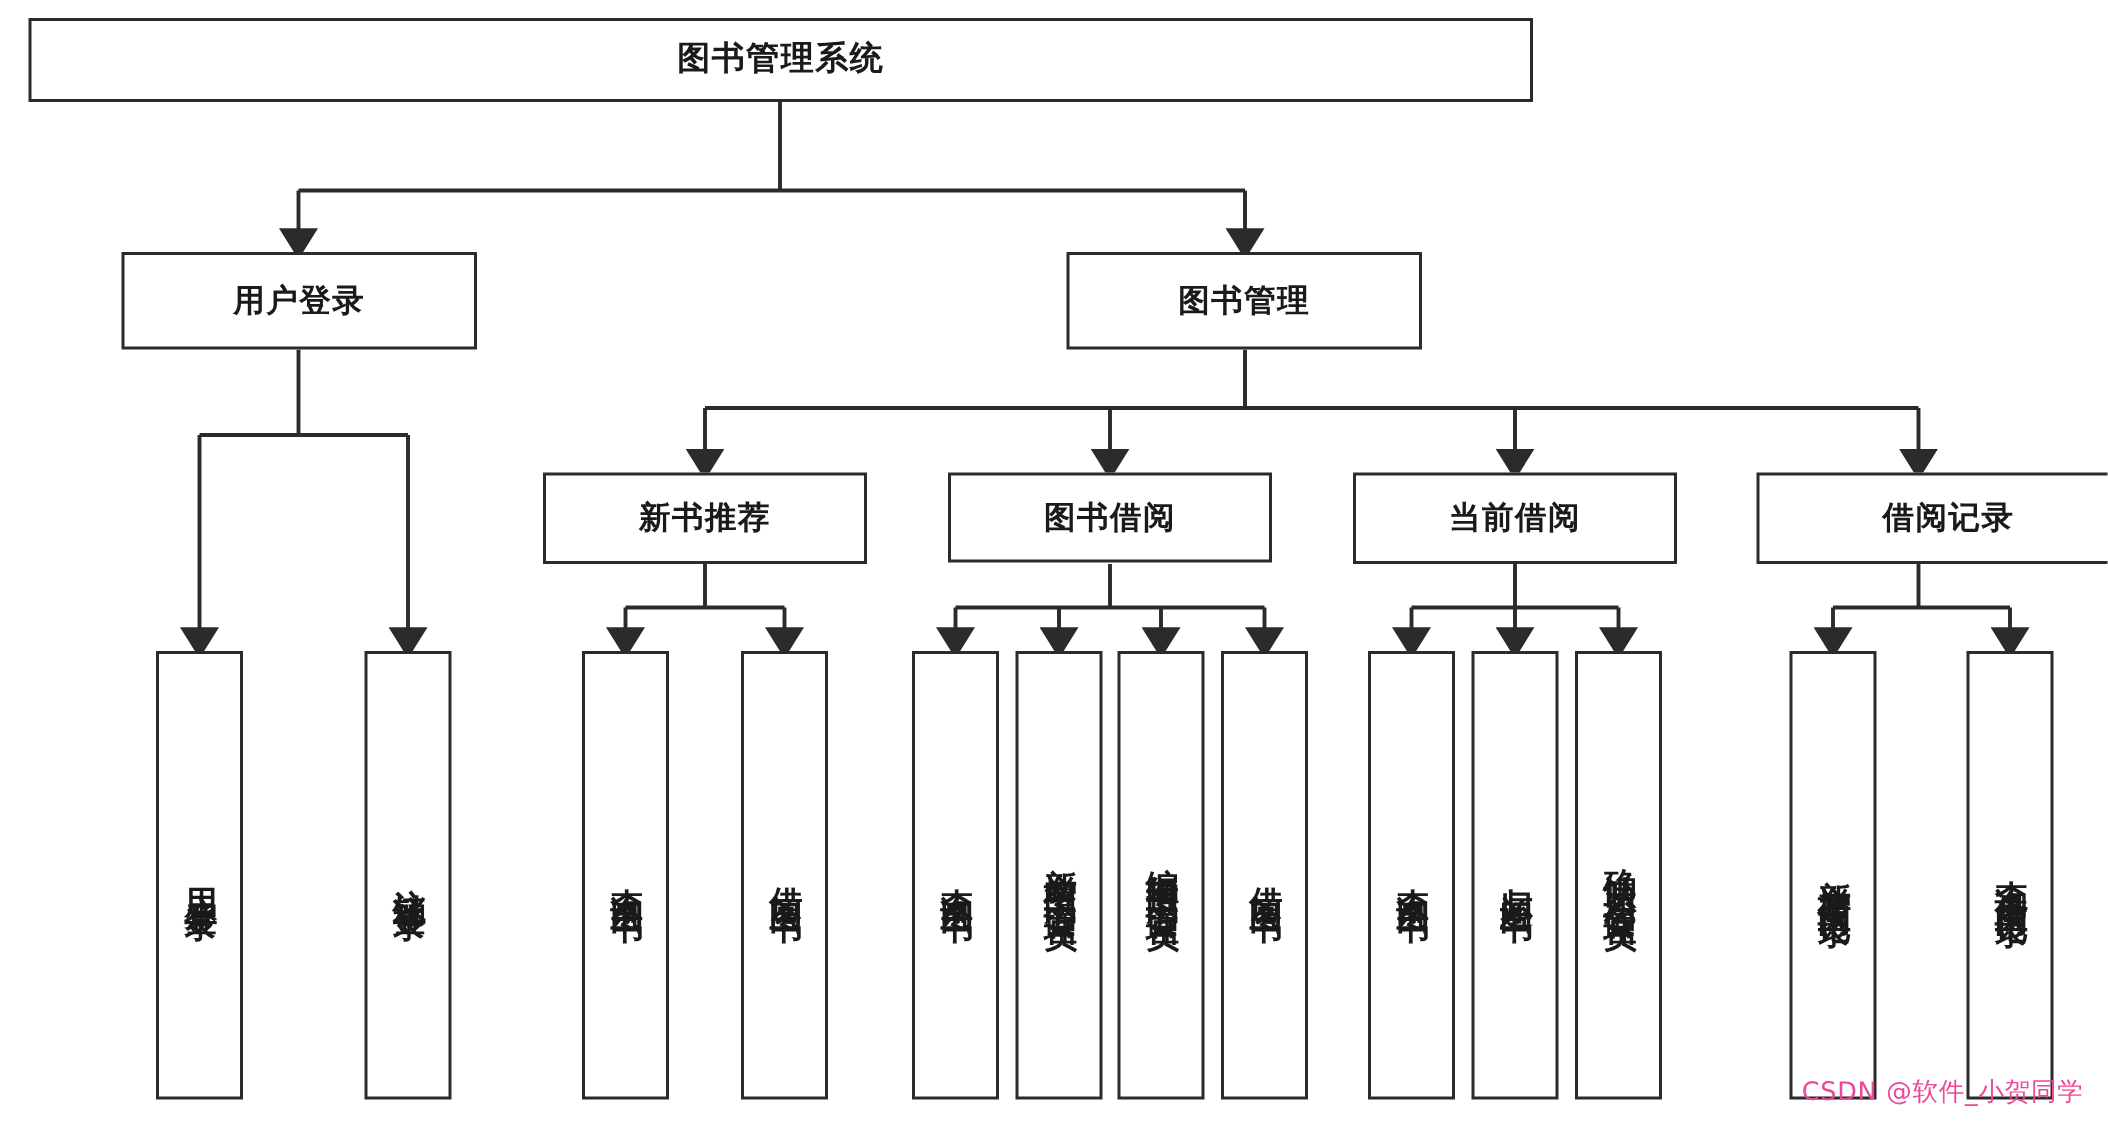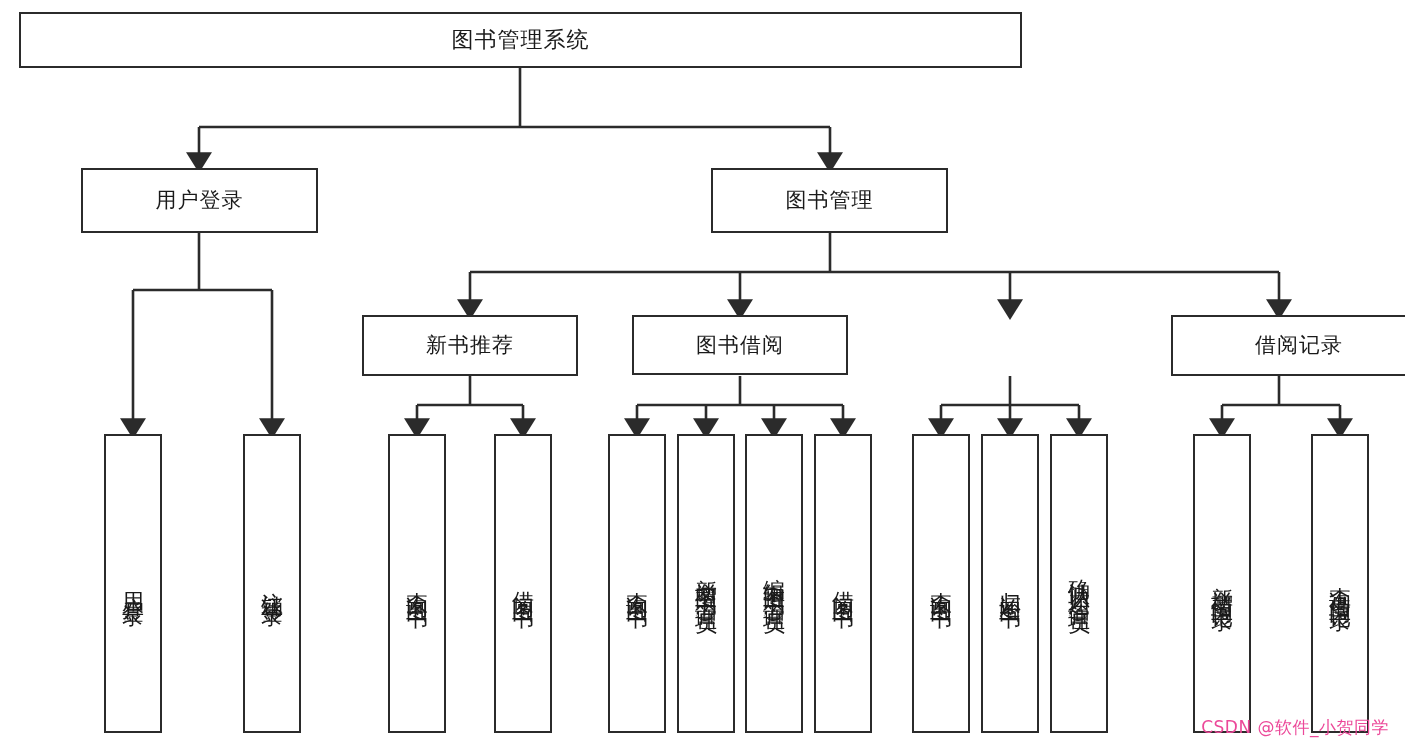--- a/index.html
+++ b/index.html
@@ -20,20 +20,21 @@
     display:flex;
     align-items:center;
     justify-content:center;
     color:#1a1a1a;
   }
   .node .lbl{
     display:block;
     text-align:center;
     line-height:1.18;
     white-space:pre;
+    font-weight:bold;
   }
   
   .h .lbl{font-size:21px;letter-spacing:1px;}
   .root .lbl{font-size:22px;letter-spacing:1px;}
   
   .v{align-items:center;justify-content:center;}
   .v .lbl{
     writing-mode:vertical-rl;
     text-orientation:upright;
     font-size:22px;
@@ -117,20 +118,23 @@
   <div class="node h" style="left:362px;top:315px;width:216px;height:61px;">
     <span class="lbl">新书推荐</span>
   </div>
 
   <div class="node h" style="left:711px;top:168px;width:237px;height:65px;">
     <span class="lbl">图书管理</span>
   </div>
   <div class="node h" style="left:632px;top:315px;width:216px;height:60px;">
     <span class="lbl">图书借阅</span>
   </div>
+  <div class="node h" style="left:902px;top:315px;width:216px;height:61px;">
+    <span class="lbl">当前借阅</span>
+  </div>
   <div class="node h" style="left:1171px;top:315px;width:256px;height:61px;">
     <span class="lbl">借阅记录</span>
   </div>
 
   <div class="node v" style="left:104px;top:434px;width:58px;height:299px;">
     <span class="lbl">用户登录</span>
   </div>
   <div class="node v" style="left:243px;top:434px;width:58px;height:299px;">
     <span class="lbl">注销登录</span>
   </div>

